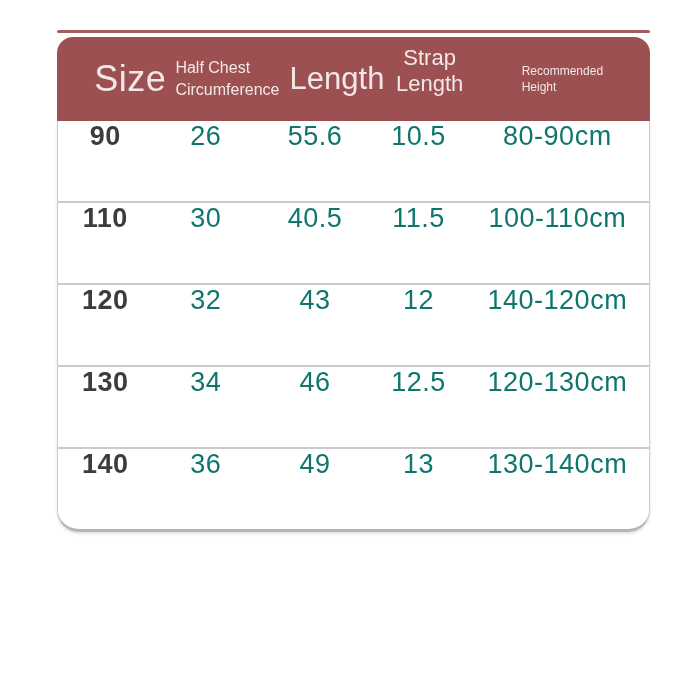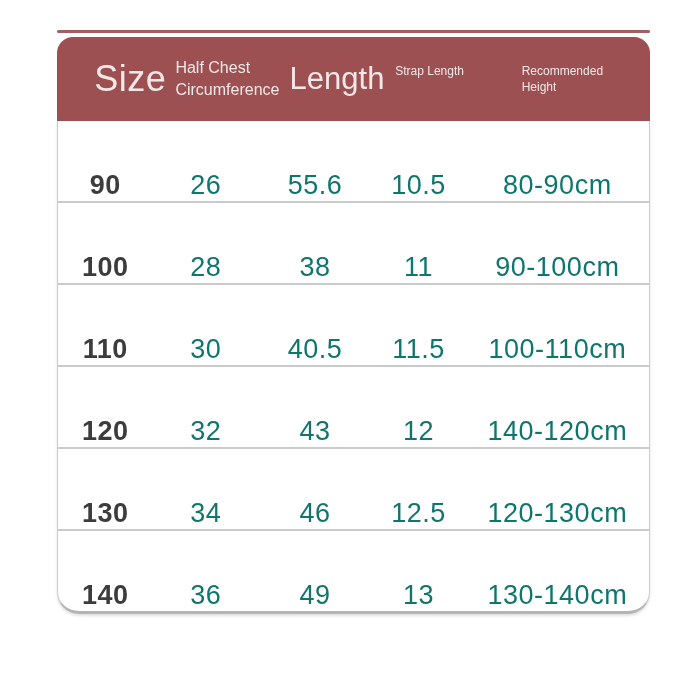--- a/index.html
+++ b/index.html
@@ -38,37 +38,37 @@
     padding-left: 28px;
   }
   .hcell { text-align: center; }
   .c1 { width: 16%; }
   .c2 { width: 18%; }
   .c3 { width: 19%; }
   .c4 { width: 16%; }
   .c5 { width: 31%; }
   .h-size   { font-size: 36px; letter-spacing: 0.5px; }
   .h-length { font-size: 31px; text-align: right; }
-  .h-strap  { font-size: 12px; position: relative; top: -8px; }
+  .h-strap  { font-size: 22px; position: relative; top: -8px; }
   .h-small  { font-size: 16px; }
   .h-rec    { font-size: 12px; }
   .twolines { display: inline-block; text-align: left; line-height: 1.35; }
   .twolines .ln { display: block; }
   .tbody {
     background: #ffffff;
     border-left: 1px solid #cccccc;
     border-right: 1px solid #cccccc;
     border-bottom: 3px solid #b4b4b4;
     border-radius: 0 0 22px 22px;
     box-shadow: 0 2px 3px rgba(0,0,0,0.12);
     overflow: hidden;
   }
   .row {
     display: flex;
-    align-items: flex-end;
+    align-items: flex-start;
     height: 80px;
   }
   .row + .row { border-top: 2px solid #cbcbcb; }
   .cell {
     text-align: center;
     font-size: 27px;
     color: #0f766e;
     letter-spacing: 0.5px;
   }
   .cell.size {
@@ -105,27 +105,20 @@
     <div class="tbody">
 
       <div class="row">
         <div class="cell size c1">90</div>
         <div class="cell c2">26</div>
         <div class="cell c3">55.6</div>
         <div class="cell c4">10.5</div>
         <div class="cell c5">80-90cm</div>
       </div>
 
-      <div class="row">
-        <div class="cell size c1">100</div>
-        <div class="cell c2">28</div>
-        <div class="cell c3">38</div>
-        <div class="cell c4">11</div>
-        <div class="cell c5">90-100cm</div>
-      </div>
 
       <div class="row">
         <div class="cell size c1">110</div>
         <div class="cell c2">30</div>
         <div class="cell c3">40.5</div>
         <div class="cell c4">11.5</div>
         <div class="cell c5">100-110cm</div>
       </div>
 
       <div class="row">

